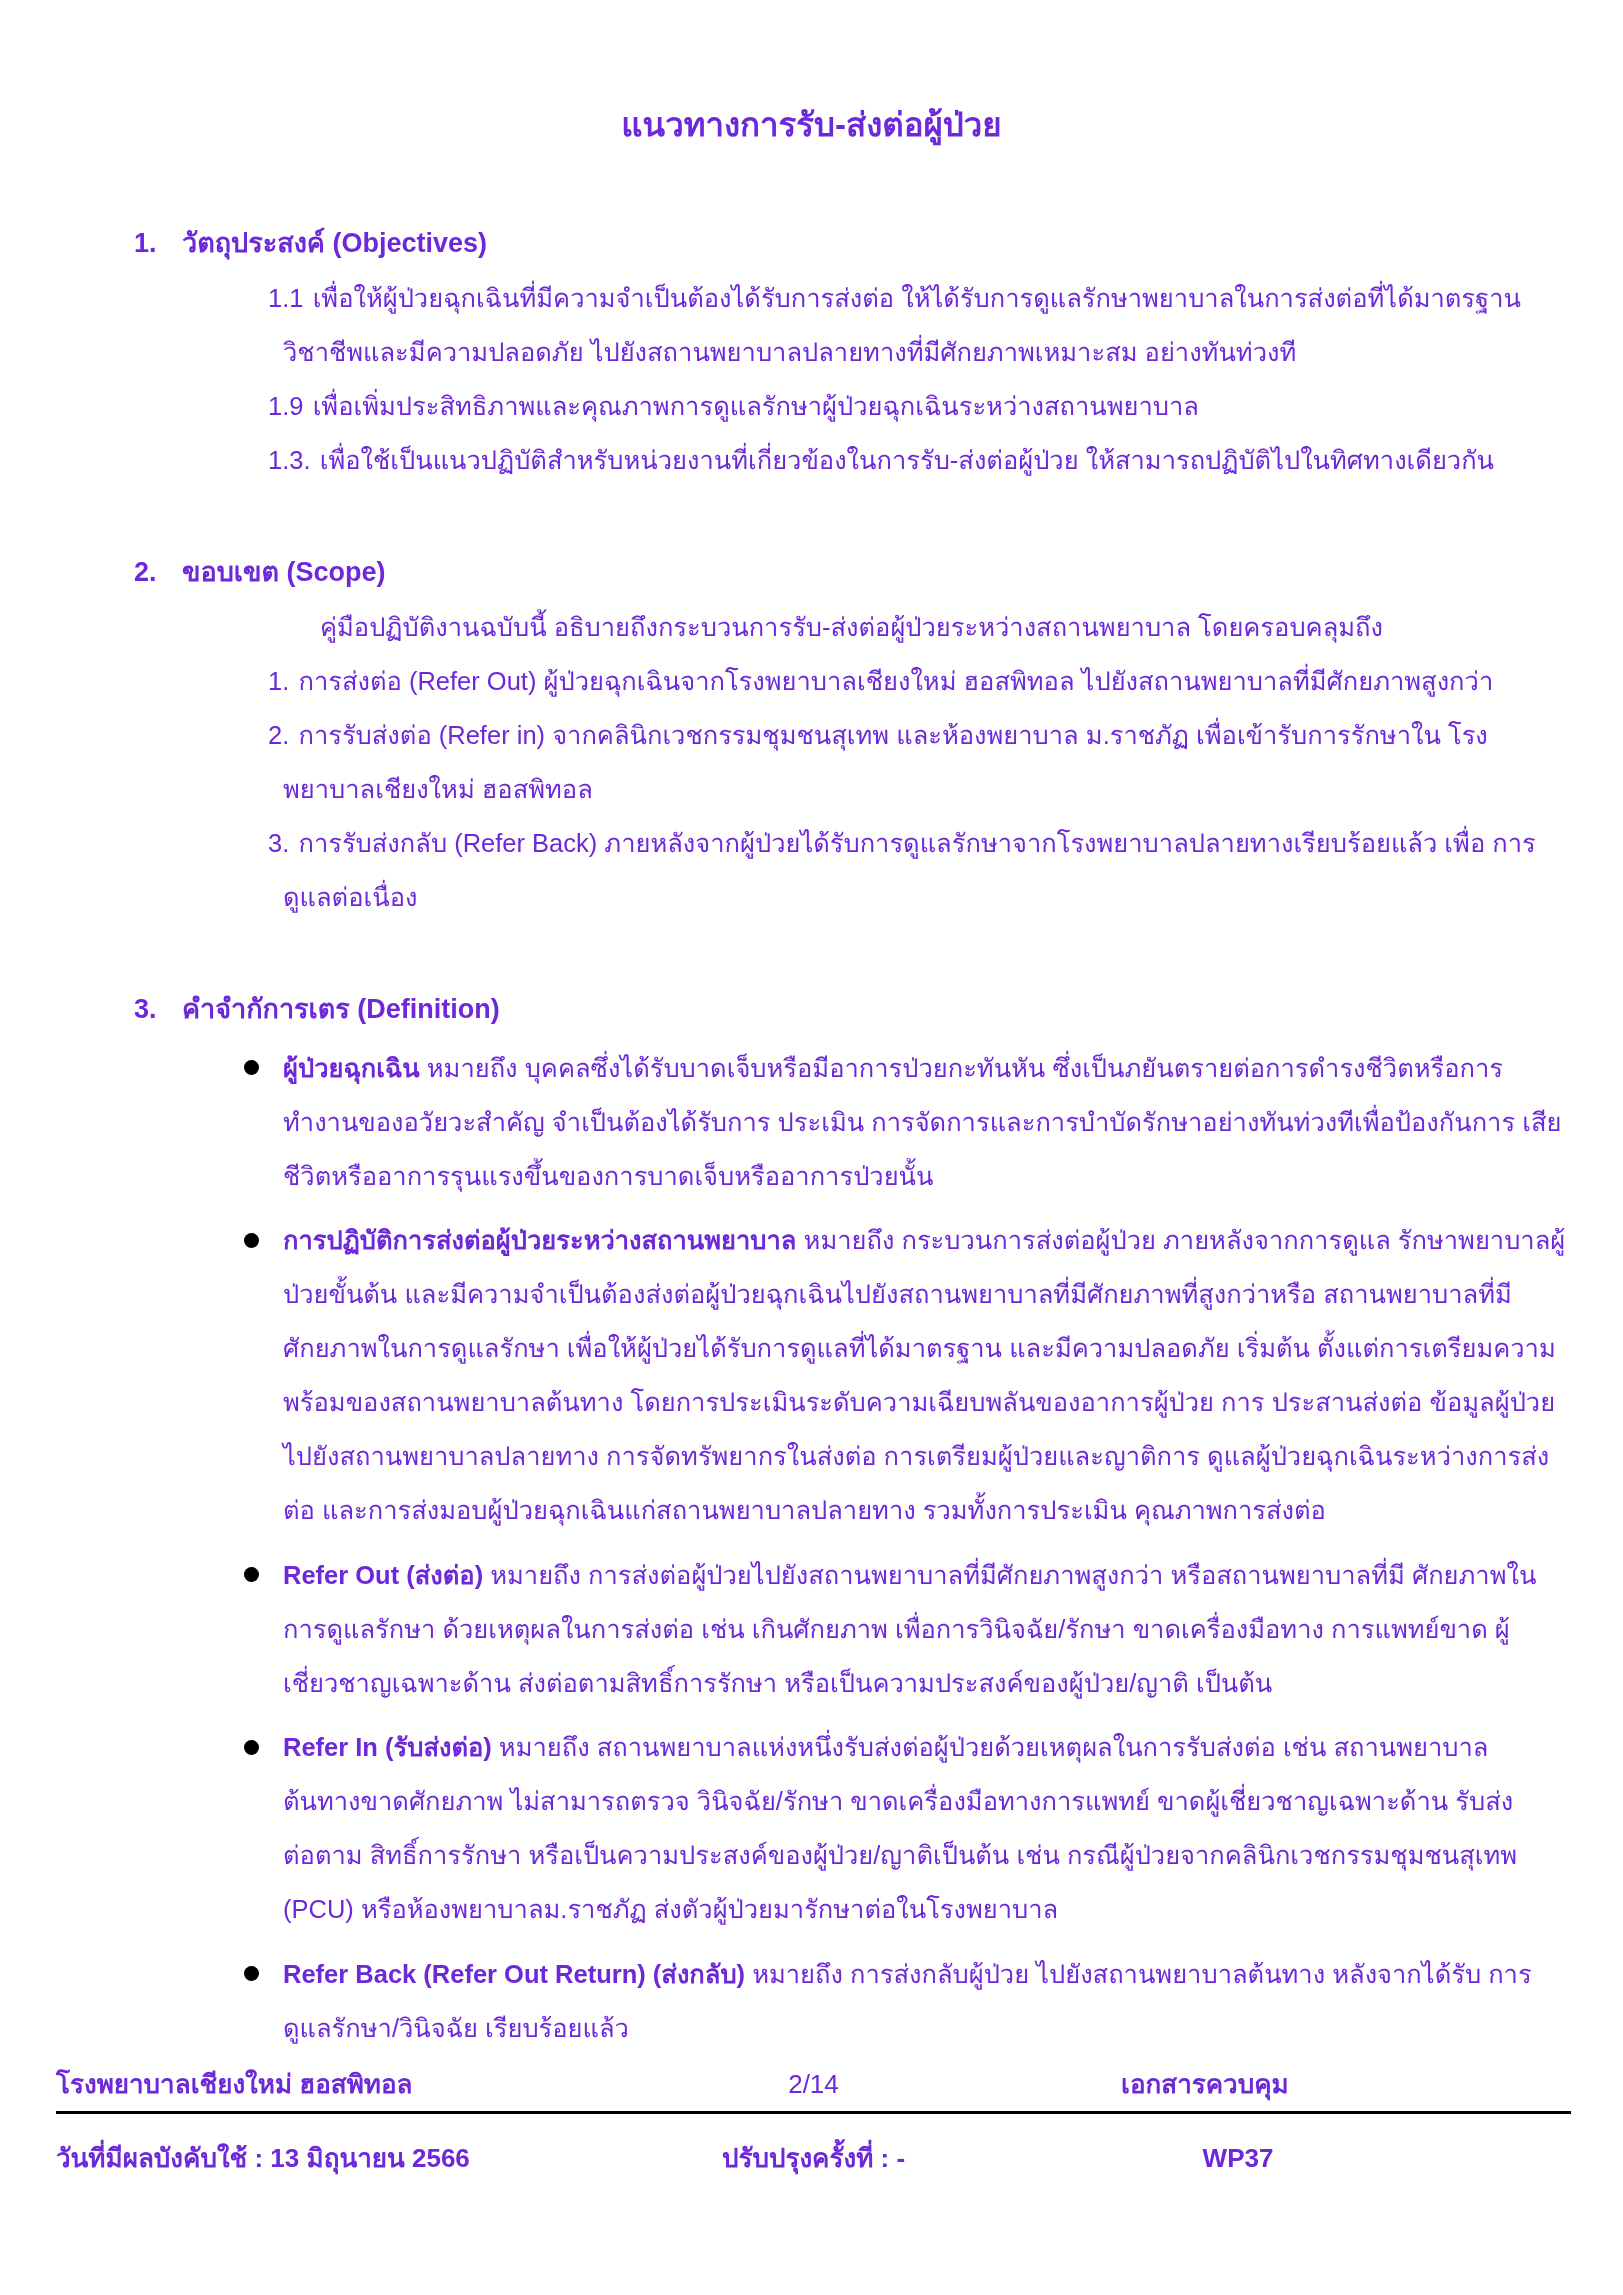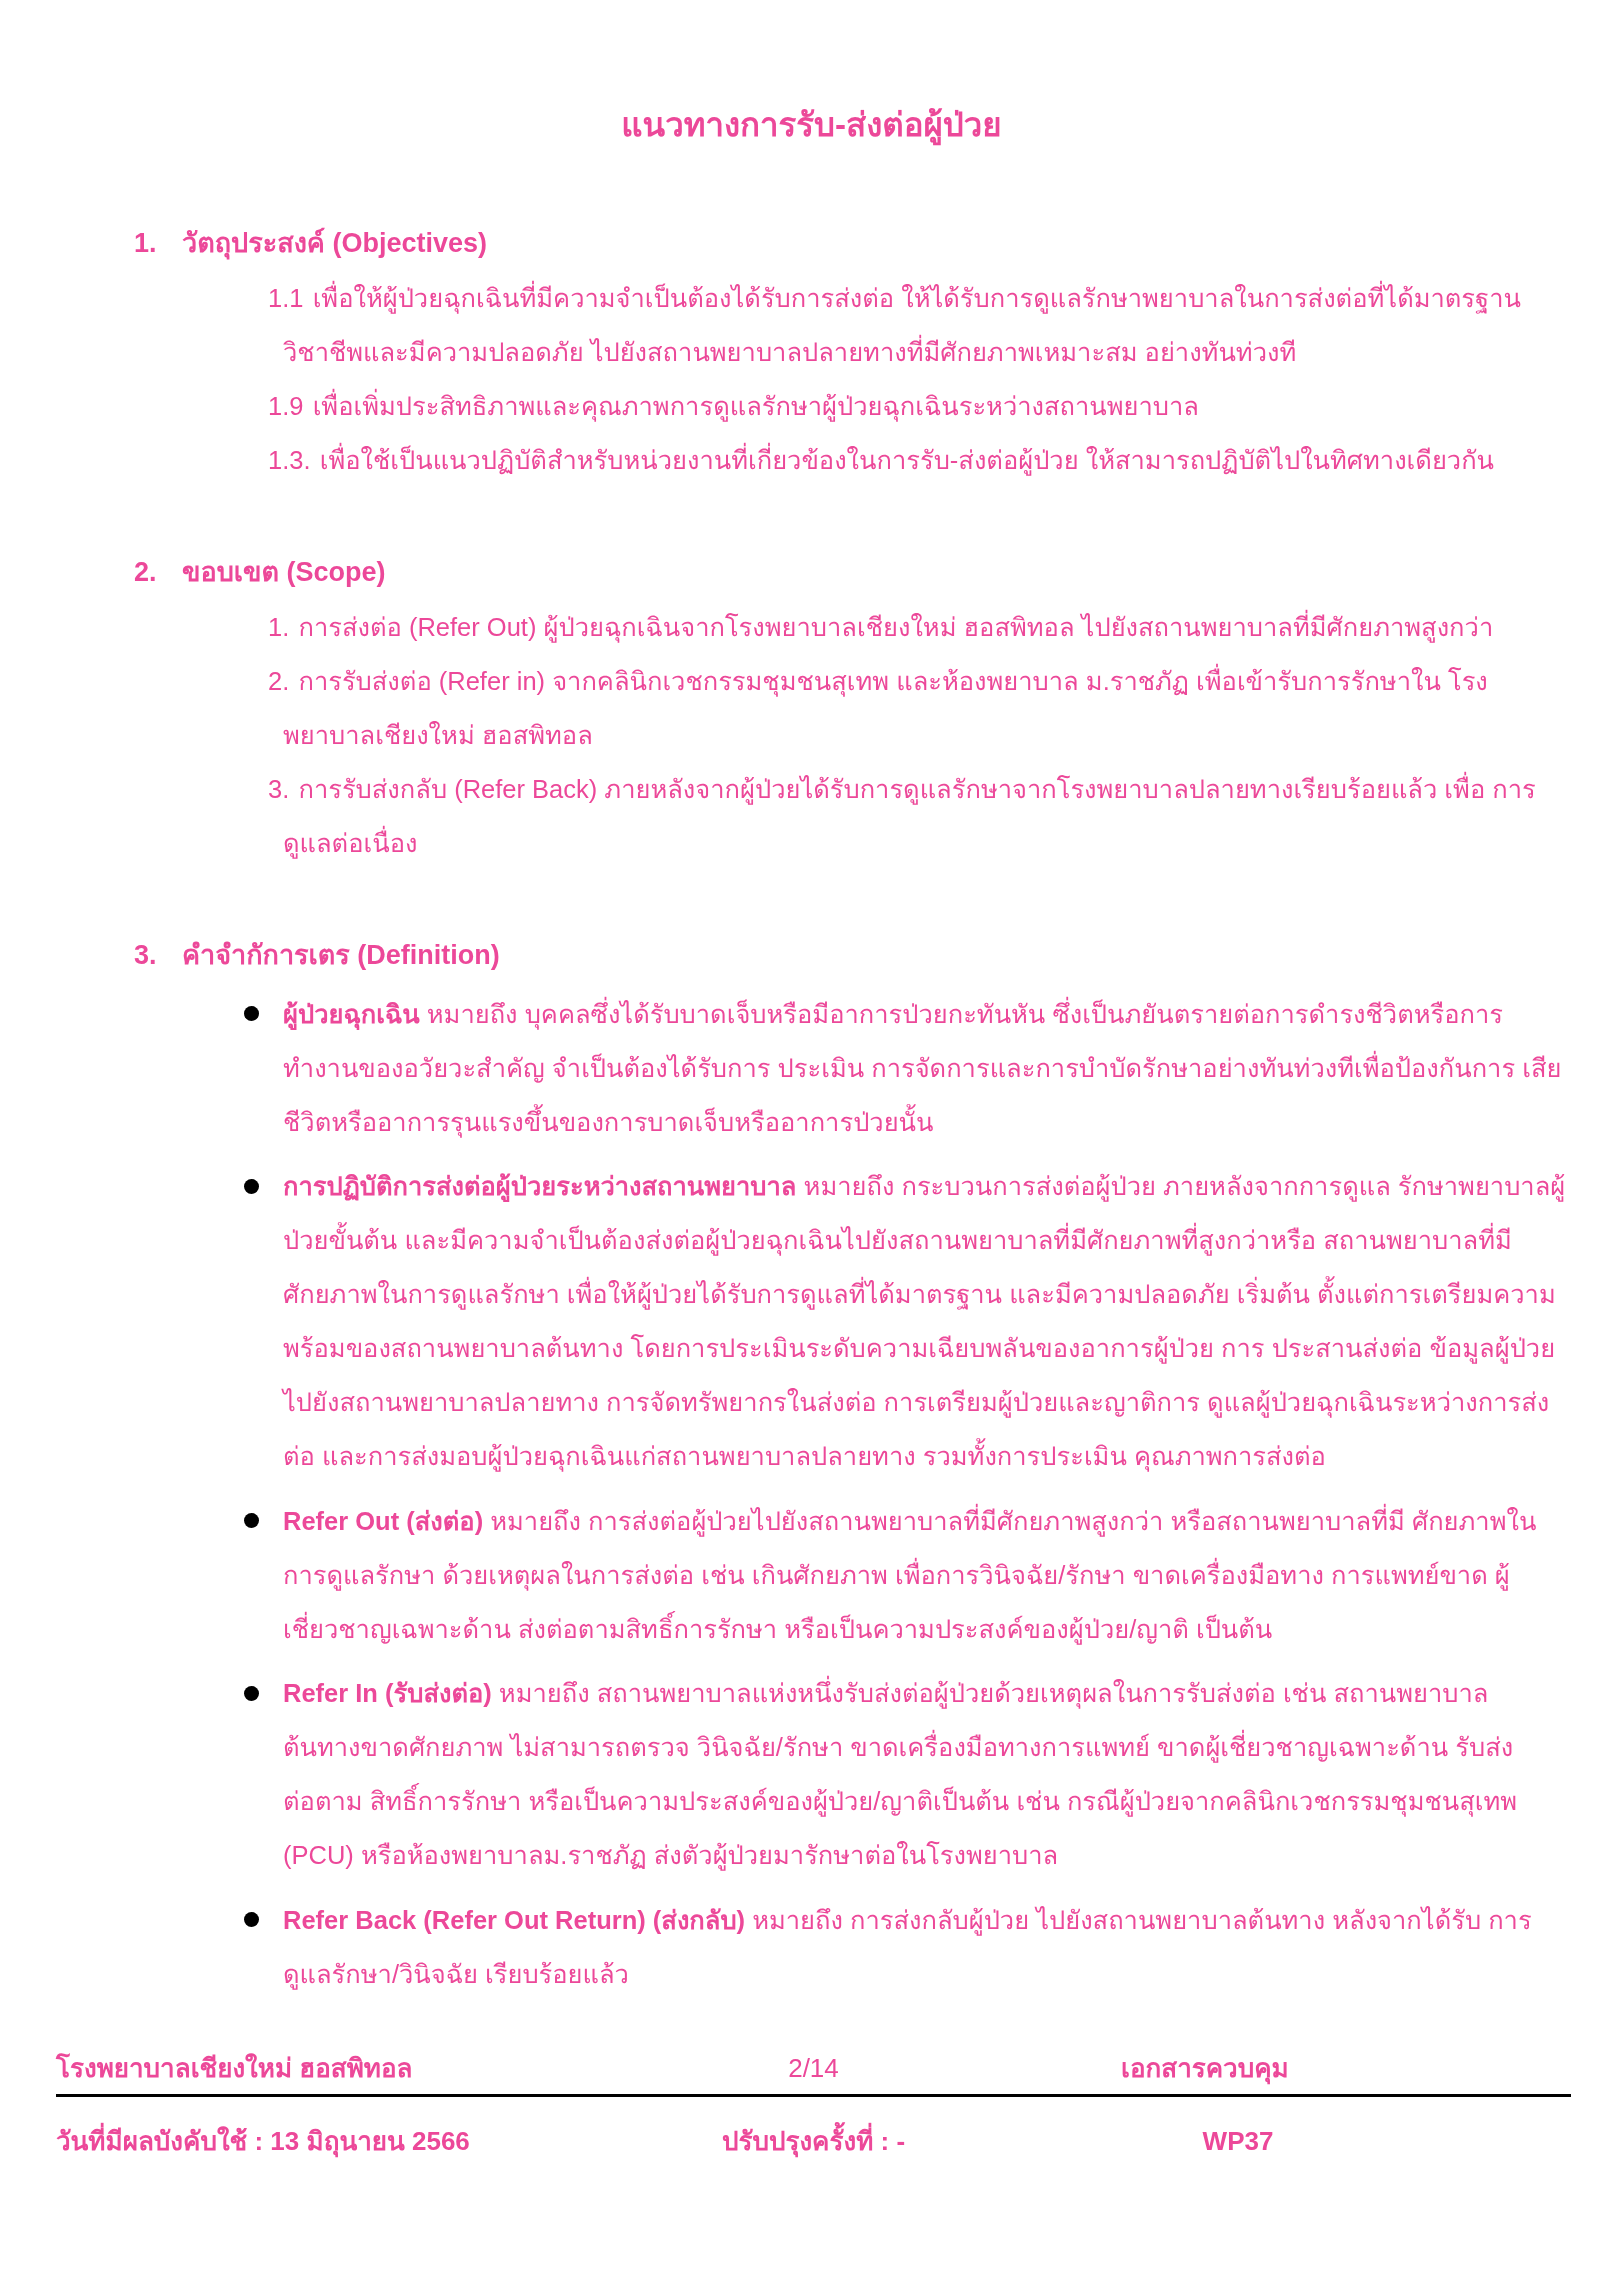--- a/index.html
+++ b/index.html
@@ -1,21 +1,21 @@
 <!DOCTYPE html>
 <html style="font-size:10.5px"><head>
 <meta charset="utf-8">
 <style>
   html,body{margin:0;padding:0;background:#888;}
   .page{
     position:relative;
     width:1623px;height:2295px;
     margin:0 auto;
     background:#ffffff;
-    color:#ec4899;
+    color:#6d28d9;
     font-family:"Liberation Sans", sans-serif;
     font-size:25.5px;
     line-height:54px;
     display:flex;
     flex-direction:column;
     overflow:hidden;
   }
   .title{
     margin:97px 0 0 0;
     text-align:center;
@@ -70,20 +70,21 @@
         </div>
         <p class="hang-item"><span class="item-label">1.1</span><span class="item-text">เพื่อให้ผู้ป่วยฉุกเฉินที่มีความจำเป็นต้องได้รับการส่งต่อ ให้ได้รับการดูแลรักษาพยาบาลในการส่งต่อที่ได้มาตรฐาน วิชาชีพและมีความปลอดภัย ไปยังสถานพยาบาลปลายทางที่มีศักยภาพเหมาะสม อย่างทันท่วงที</span></p>
         <p class="hang-item"><span class="item-label">1.9</span><span class="item-text">เพื่อเพิ่มประสิทธิภาพและคุณภาพการดูแลรักษาผู้ป่วยฉุกเฉินระหว่างสถานพยาบาล</span></p>
         <p class="hang-item"><span class="item-label">1.3.</span><span class="item-text">เพื่อใช้เป็นแนวปฏิบัติสำหรับหน่วยงานที่เกี่ยวข้องในการรับ-ส่งต่อผู้ป่วย ให้สามารถปฏิบัติไปในทิศทางเดียวกัน</span></p>
       </section>
       <section class="doc-section">
         <div class="sec-heading">
           <span class="sec-num">2.</span>
           <span class="sec-title">ขอบเขต (Scope)</span>
         </div>
+        <p class="sec-intro">คู่มือปฏิบัติงานฉบับนี้ อธิบายถึงกระบวนการรับ-ส่งต่อผู้ป่วยระหว่างสถานพยาบาล โดยครอบคลุมถึง</p>
         <p class="hang-item"><span class="item-label">1.</span><span class="item-text">การส่งต่อ (Refer Out) ผู้ป่วยฉุกเฉินจากโรงพยาบาลเชียงใหม่ ฮอสพิทอล ไปยังสถานพยาบาลที่มีศักยภาพสูงกว่า</span></p>
         <p class="hang-item"><span class="item-label">2.</span><span class="item-text">การรับส่งต่อ (Refer in) จากคลินิกเวชกรรมชุมชนสุเทพ และห้องพยาบาล ม.ราชภัฏ เพื่อเข้ารับการรักษาใน โรงพยาบาลเชียงใหม่ ฮอสพิทอล</span></p>
         <p class="hang-item"><span class="item-label">3.</span><span class="item-text">การรับส่งกลับ (Refer Back) ภายหลังจากผู้ป่วยได้รับการดูแลรักษาจากโรงพยาบาลปลายทางเรียบร้อยแล้ว เพื่อ การดูแลต่อเนื่อง</span></p>
       </section>
       <section class="doc-section">
         <div class="sec-heading">
           <span class="sec-num">3.</span>
           <span class="sec-title">คำจำกัการเตร (Definition)</span>
         </div>
         <ul class="def-list">

